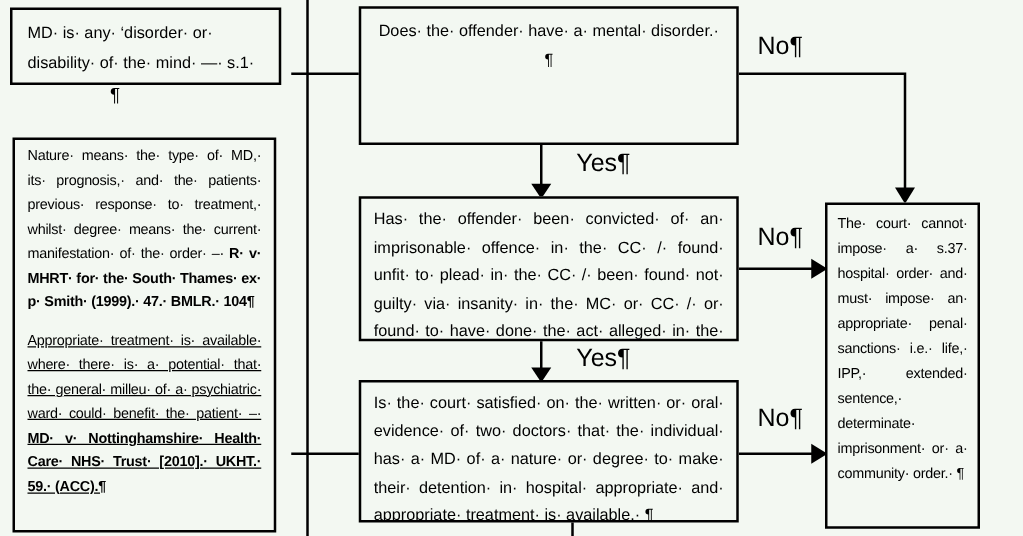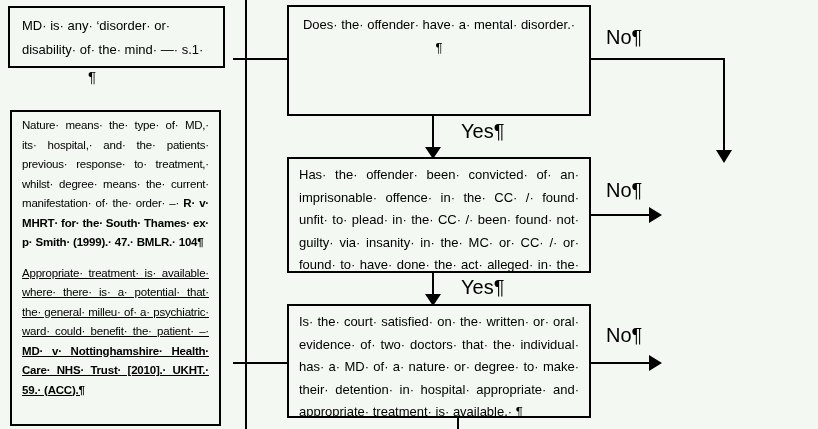--- a/index.html
+++ b/index.html
@@ -111,36 +111,39 @@
     <polygon points="649,355 649,371 662,363" fill="#000"></polygon>
   </svg>
 
   <div class="box def-md">
     <span>MD· is· any· ‘disorder· or· disability· of· the· mind· —· s.1· of· the· Act.· ¶</span>
   </div>
 
   <div class="stray-pilcrow">¶</div>
 
   <div class="box def-nature">
-    <p><span>Nature· means· the· type· of· MD,· its· hospital,· and· the· patients· previous· response· to· treatment,· whilst· degree· means· the· current· manifestation· of· the· order· –· </span><span class="cite">R· v· MHRT· for· the· South· Thames· ex· p· Smith· (1999).· 47.· BMLR.· 104¶</span></p>
+    <p><span>Nature· means· the· type· of· MD,· its· prognosis,· and· the· patients· previous· response· to· treatment,· whilst· degree· means· the· current· manifestation· of· the· order· –· </span><span class="cite">R· v· MHRT· for· the· South· Thames· ex· p· Smith· (1999).· 47.· BMLR.· 104¶</span></p>
     <p><span>Appropriate· treatment· is· available· where· there· is· a· potential· that· the· general· milleu· of· a· psychiatric· ward· could· benefit· the· patient· –· </span><span class="cite">MD· v· Nottinghamshire· Health· Care· NHS· Trust· [2010].· UKHT.· 59.· (ACC).¶</span></p>
   </div>
 
   <div class="box q1">
     <span>Does· the· offender· have· a· mental· disorder.· ¶</span>
   </div>
 
   <div class="box q2">
     <span>Has· the· offender· been· convicted· of· an· imprisonable· offence· in· the· CC· /· found· unfit· to· plead· in· the· CC· /· been· found· not· guilty· via· insanity· in· the· MC· or· CC· /· or· found· to· have· done· the· act· alleged· in· the· MC.· ¶</span>
   </div>
 
   <div class="box q3">
     <span>Is· the· court· satisfied· on· the· written· or· oral· evidence· of· two· doctors· that· the· individual· has· a· MD· of· a· nature· or· degree· to· make· their· detention· in· hospital· appropriate· and· appropriate· treatment· is· available.· ¶</span>
   </div>
 
+  <div class="box outcome">
+    <span>The· court· cannot· impose· a· s.37· hospital· order· and· must· impose· an· appropriate· penal· sanctions· i.e.· life,· IPP,· extended· sentence,· determinate· imprisonment· or· a· community· order.· ¶</span>
+  </div>
 
   <div class="flow-label lbl-no1">No¶</div>
   <div class="flow-label lbl-yes1">Yes¶</div>
   <div class="flow-label lbl-no2">No¶</div>
   <div class="flow-label lbl-yes2">Yes¶</div>
   <div class="flow-label lbl-no3">No¶</div>
 
 </div>
 
 </body></html>

